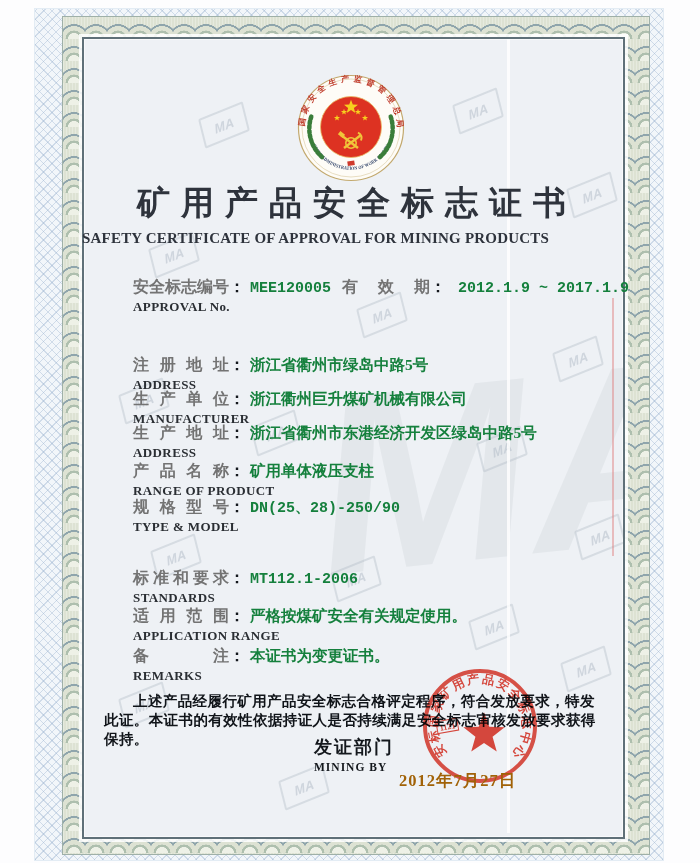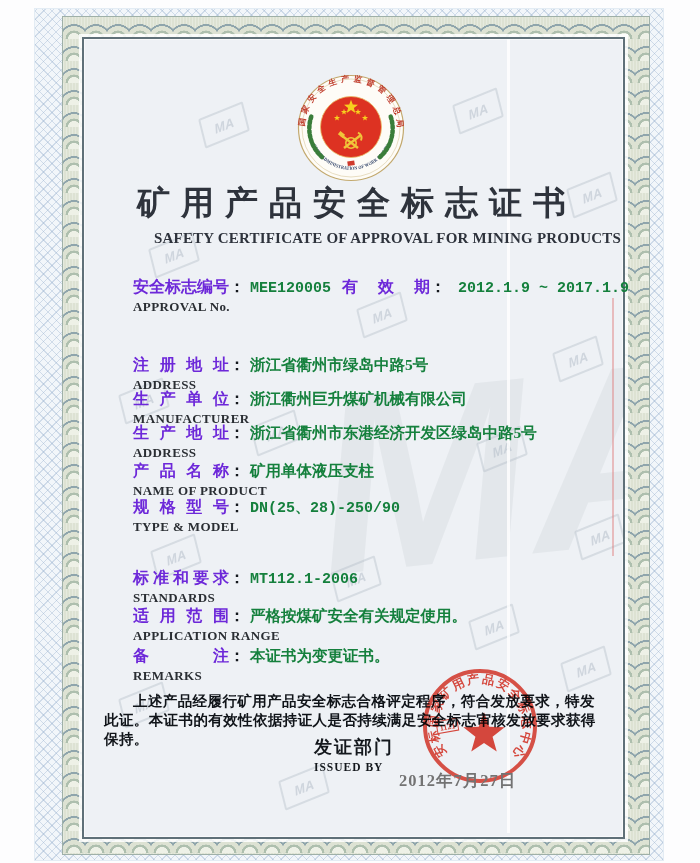--- a/index.html
+++ b/index.html
@@ -56,46 +56,46 @@
   .scan-artifact{position:absolute;left:612px;top:298px;width:2px;height:258px;background:rgba(222,122,122,.45);}
 
   
   .content{position:absolute;inset:0;color:#14181d;}
   .emblem{position:absolute;left:296px;top:73px;width:110px;height:110px;}
   .title{
     position:absolute;left:82px;top:181px;width:539px;text-align:center;
     font-size:33px;font-weight:bold;letter-spacing:11px;text-indent:11px;color:#2e333c;
   }
   .subtitle{
-    position:absolute;left:82px;top:230px;width:539px;text-align:right;
+    position:absolute;left:82px;top:230px;width:539px;text-align:left;
     font-size:15px;font-weight:bold;letter-spacing:.2px;color:#2e333c;
   }
   .row{position:absolute;left:133px;width:480px;white-space:nowrap;}
   .pair{position:absolute;top:0;white-space:nowrap;}
   .lbl{
     display:inline-block;width:96px;text-align:justify;text-align-last:justify;
-    font-weight:bold;font-size:16px;color:#6d28d9;vertical-align:baseline;
+    font-weight:bold;font-size:16px;color:#737373;vertical-align:baseline;
   }
   .lbl.w88{width:88px;}
   .colon{font-weight:bold;font-size:16px;}
   .val{font-size:15.5px;font-weight:600;margin-left:5px;color:#15803d;}
   .mono{font-family:"Liberation Mono","DejaVu Sans Mono",monospace;font-size:15px;font-weight:600;letter-spacing:0;}
   .en{display:block;font-size:13px;letter-spacing:.4px;color:#2a2e33;margin-top:1px;font-weight:bold;}
   .decl{
     position:absolute;left:104px;top:692px;width:502px;
     font-size:14.5px;font-weight:600;line-height:19px;letter-spacing:.4px;
     text-indent:2em;white-space:normal;color:#101419;
   }
   .issued{position:absolute;left:314px;top:735px;width:124px;}
   .issued-zh{font-size:18px;font-weight:bold;letter-spacing:2px;color:#14181d;}
   .issued-en{font-size:11.5px;font-weight:bold;letter-spacing:1px;margin-top:2px;color:#14181d;}
   .stamp{position:absolute;left:421px;top:667px;width:118px;height:118px;opacity:.92;mix-blend-mode:multiply;}
   .date{
     position:absolute;left:399px;top:770px;
-    font-size:16.5px;font-weight:bold;letter-spacing:1px;color:#737373;white-space:nowrap;
+    font-size:16.5px;font-weight:bold;letter-spacing:1px;color:#a16207;white-space:nowrap;
   }
 </style>
 </head>
 <body>
 
 <div class="page">
 
   <div class="lattice"></div>
   <div class="guil"></div>
 
@@ -182,21 +182,21 @@
     <div class="row" style="top:389px">
       <span class="lbl">生产单位</span><span class="colon">：</span><span class="val">浙江衢州巨升煤矿机械有限公司</span>
       <span class="en">MANUFACTURER</span>
     </div>
     <div class="row" style="top:423px">
       <span class="lbl">生产地址</span><span class="colon">：</span><span class="val">浙江省衢州市东港经济开发区绿岛中路5号</span>
       <span class="en">ADDRESS</span>
     </div>
     <div class="row" style="top:461px">
       <span class="lbl">产品名称</span><span class="colon">：</span><span class="val">矿用单体液压支柱</span>
-      <span class="en">NAME OF PRODUCT</span>
+      <span class="en">RANGE OF PRODUCT</span>
     </div>
     <div class="row" style="top:497px">
       <span class="lbl">规格型号</span><span class="colon">：</span><span class="val mono">DN(25、28)-250/90</span>
       <span class="en">TYPE &amp; MODEL</span>
     </div>
 
     <div class="row" style="top:568px">
       <span class="lbl">标准和要求</span><span class="colon">：</span><span class="val mono">MT112.1-2006</span>
       <span class="en">STANDARDS</span>
     </div>
@@ -206,21 +206,21 @@
     </div>
     <div class="row" style="top:606px">
       <span class="lbl">适用范围</span><span class="colon">：</span><span class="val">严格按煤矿安全有关规定使用。</span>
       <span class="en">APPLICATION RANGE</span>
     </div>
 
     <div class="decl">上述产品经履行矿用产品安全标志合格评定程序，符合发放要求，特发此证。本证书的有效性依据持证人是否持续满足安全标志审核发放要求获得保持。</div>
 
     <div class="issued">
       <div class="issued-zh">发证部门</div>
-      <div class="issued-en">ISSUED BY</div>
+      <div class="issued-en">MINING BY</div>
     </div>
 
     <svg class="stamp" viewBox="0 0 118 118">
       <defs>
         <path id="stampRing" d="M 16,59 a 43,43 0 1 1 86,0 a 43,43 0 1 1 -86,0"></path>
       </defs>
       <circle cx="59" cy="59" r="55" fill="none" stroke="#e23b2e" stroke-width="4" opacity="0.95"></circle>
       <g transform="rotate(-40 59 59)">
         <text font-size="12" font-weight="bold" fill="#e23b2e" letter-spacing="2">
           <textPath href="#stampRing" startOffset="0" textLength="198" lengthAdjust="spacingAndGlyphs">安标国家矿用产品安全标志中心</textPath>

